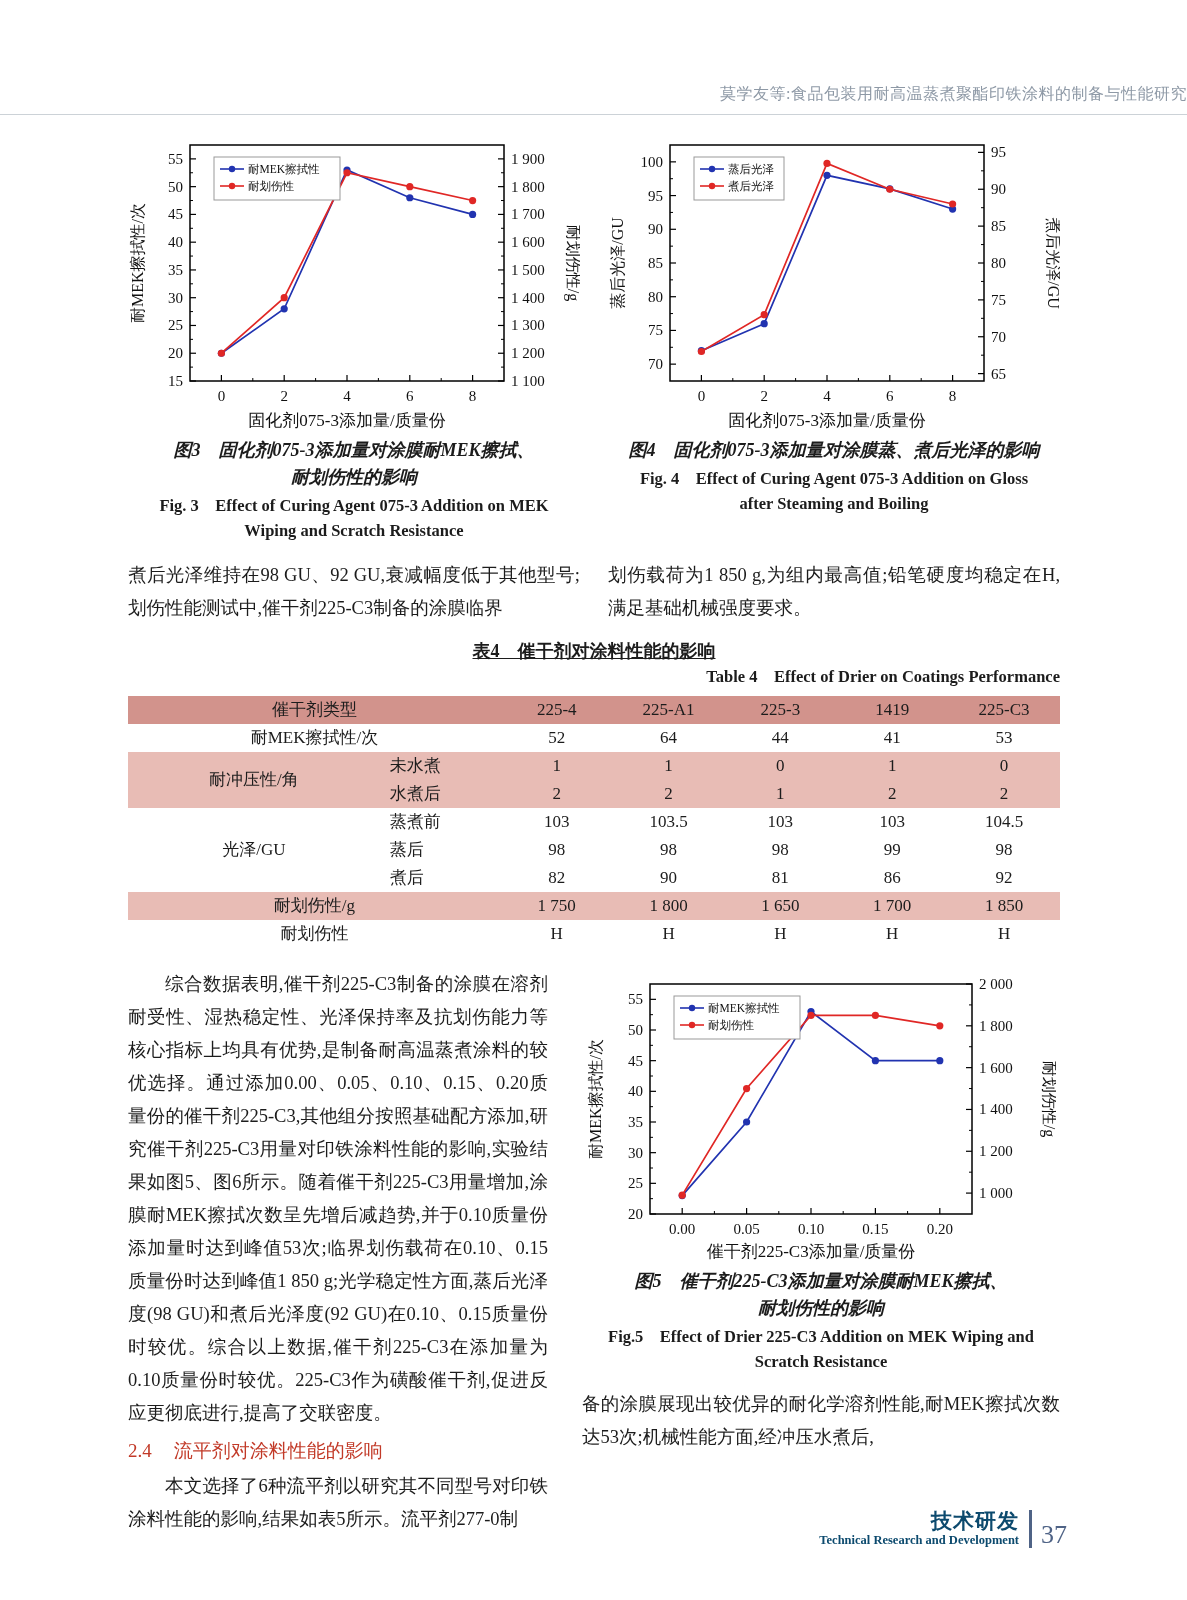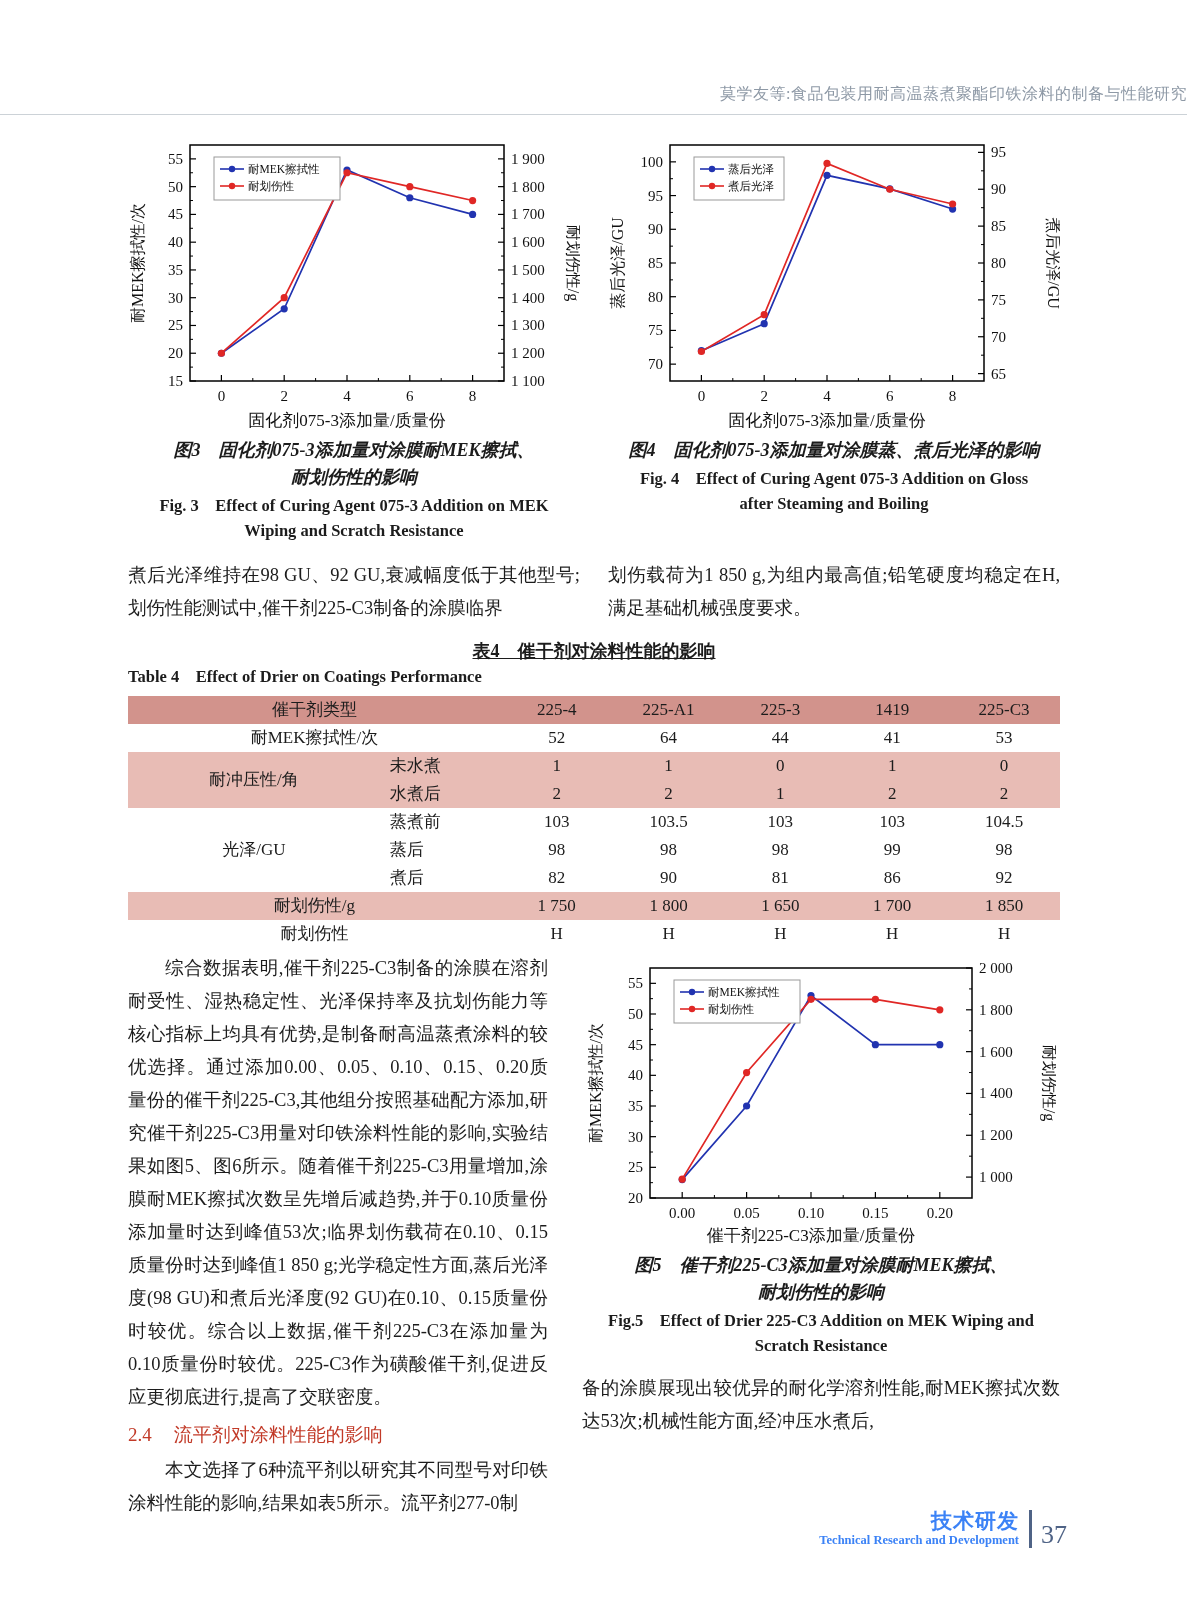--- a/index.html
+++ b/index.html
@@ -12,35 +12,35 @@
   .fig{margin:0;width:452px;text-align:center;}
   .fig svg{display:block;margin:0 auto;}
   .cap-zh{font-weight:bold;font-size:18px;line-height:27px;margin-top:4px;font-style:italic;}
   .cap-en{font-weight:bold;font-size:16.5px;line-height:25px;margin-top:2px;}
   .cols-2{display:flex;gap:28px;margin-top:16px;}
   .cols-2 p{width:452px;margin:0;}
   .body-text{font-size:18.5px;line-height:33px;text-align:justify;margin:0;}
   .indent{text-indent:2em;}
   .table-block{margin-top:14px;}
   .tbl-title-zh{text-align:center;font-weight:bold;font-size:18px;text-decoration:underline;}
-  .tbl-title-en{text-align:left;font-weight:bold;font-size:16.5px;margin-top:3px;}
+  .tbl-title-en{text-align:right;font-weight:bold;font-size:16.5px;margin-top:3px;}
   table.perf{border-collapse:collapse;width:100%;margin-top:8px;font-size:17px;}
   table.perf td{padding:2px 4px;height:24px;text-align:center;line-height:22px;}
   table.perf td.lbl{text-align:center;}
   table.perf td.sub{text-align:left;padding-left:10px;}
   tr.dark{background:#d2938c;}
   tr.light{background:#e8bcb5;}
   tr.white{background:#ffffff;}
-  .bottom-row{display:flex;gap:34px;margin-top:4px;}
+  .bottom-row{display:flex;gap:34px;margin-top:20px;}
   .col-left{width:456px;}
   .col-right{width:478px;}
   .sec-head{color:#c23a28;font-weight:normal;font-size:19px;margin:8px 0 6px 0;}
   .sec-head .sec-num{margin-right:22px;}
   .footer{position:absolute;right:120px;bottom:52px;display:flex;align-items:stretch;}
-  .footer-text{text-align:right;color:#3b82f6;}
+  .footer-text{text-align:right;color:#0c4a6e;}
   .footer-zh{font-weight:bold;font-size:21px;line-height:23px;letter-spacing:1px;}
   .footer-en{font-weight:bold;font-size:12.5px;line-height:15px;}
   .footer-bar{width:3px;background:#4f6386;margin:0 9px 0 10px;}
   .footer-page{color:#4f6386;font-size:26px;align-self:flex-end;line-height:26px;}
 </style>
 </head>
 <body>
 
 <div class="page">
 

